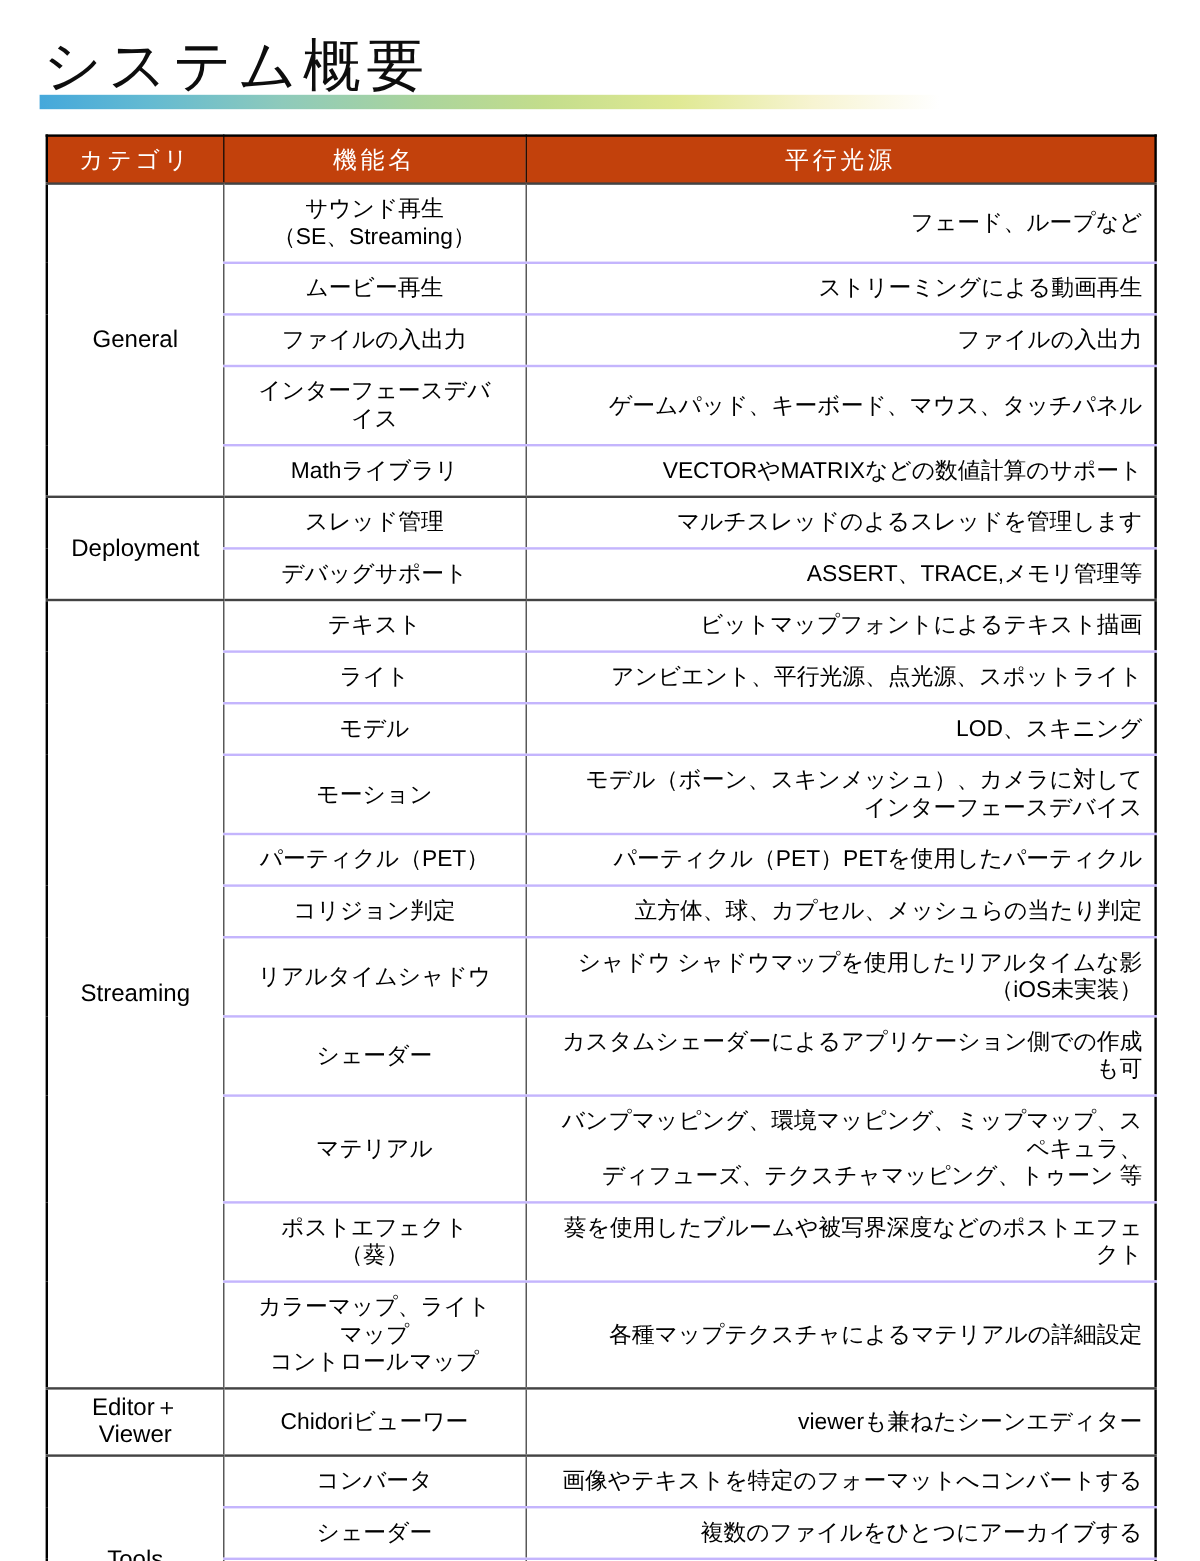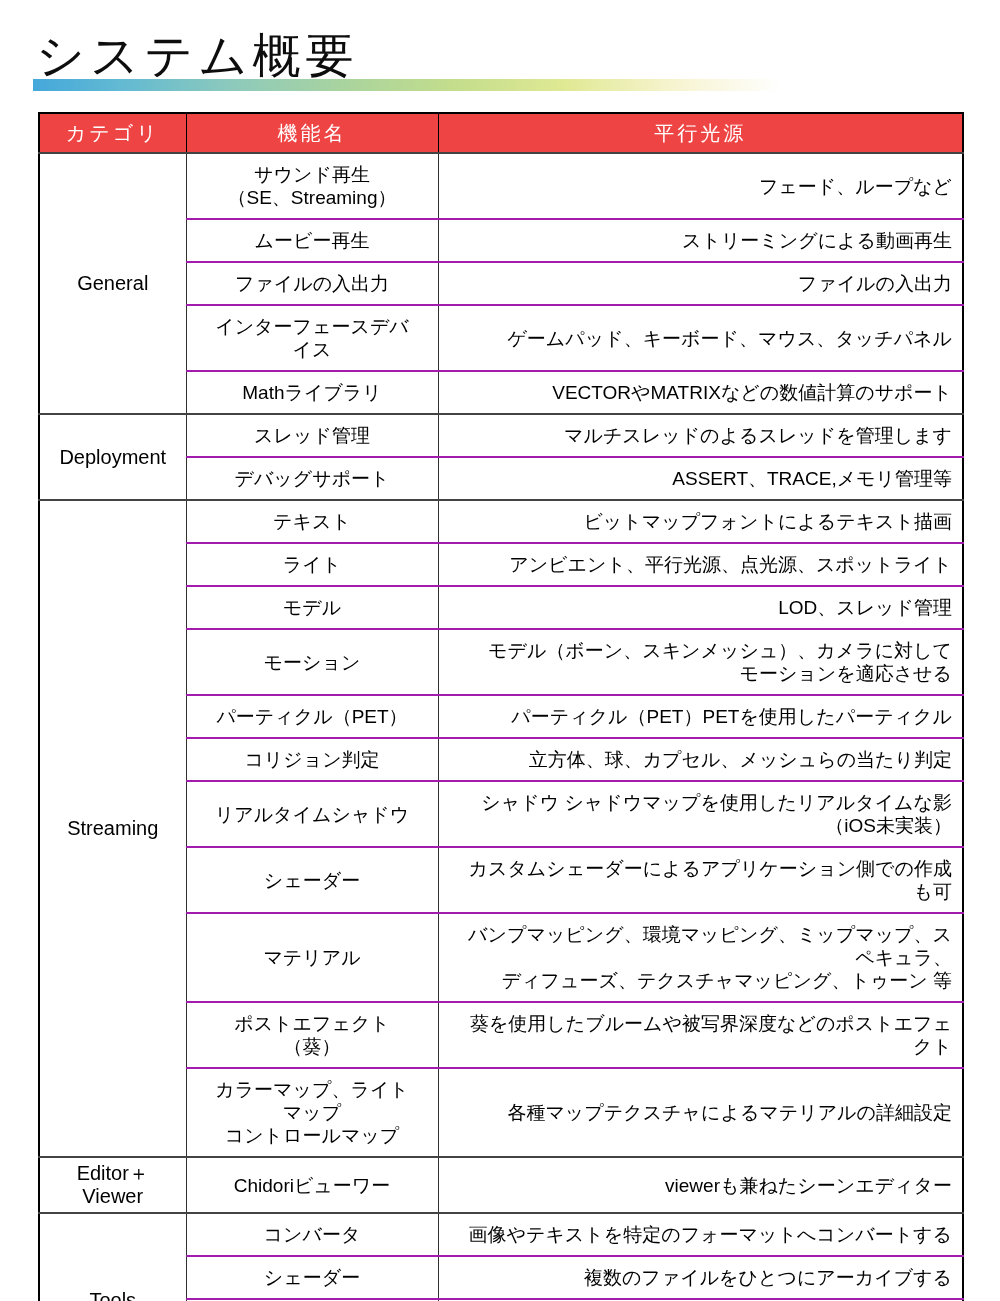--- a/index.html
+++ b/index.html
@@ -22,40 +22,40 @@
     background:linear-gradient(90deg,
       #45a8db 0%, #63bad2 12%, #8ecabb 27%, #aad49d 42%,
       #c3dd8c 56%, #e0e994 71%, #f7f4d2 86%, rgba(255,255,255,0) 100%);
   }
   table.spec {
     position:absolute; left:38px; top:112px;
     width:924px; border-collapse:collapse; table-layout:fixed;
     border:2px solid #000;
   }
   th {
-    background:#ef4444; color:#ffffff;
+    background:#c2410c; color:#ffffff;
     font-size:20px; font-weight:normal; letter-spacing:3px;
     height:40px; border:1px solid #000; text-align:center;
   }
   td {
     border-left:1px solid #303030; border-right:1px solid #303030;
     font-size:19px; line-height:23px; vertical-align:middle;
     height:42px;
   }
   td.cat {
     text-align:center; font-size:20px; white-space:pre-line;
     padding:4px 2px;
   }
   td.fname {
     text-align:center; white-space:pre-line; padding:9px 22px;
   }
   td.fdesc {
     text-align:right; white-space:pre-line; padding:9px 10px 9px 16px;
   }
-  tr.inner td.fname, tr.inner td.fdesc { border-top:2px solid #a21caf; }
+  tr.inner td.fname, tr.inner td.fdesc { border-top:2px solid #c4b5fd; }
   tr.group-start td { border-top:2px solid #434343; }
 </style>
 </head>
 <body>
 
 <h1 class="page-title">システム概要</h1>
 <div class="accent-bar"></div>
 
 <table class="spec">
   <colgroup>
@@ -106,26 +106,26 @@
         <td class="cat" rowspan="11">Streaming</td>
         <td class="fname">テキスト</td>
         <td class="fdesc">ビットマップフォントによるテキスト描画</td>
       </tr>
       <tr class="inner">
         <td class="fname">ライト</td>
         <td class="fdesc">アンビエント、平行光源、点光源、スポットライト</td>
       </tr>
       <tr class="inner">
         <td class="fname">モデル</td>
-        <td class="fdesc">LOD、スレッド管理</td>
+        <td class="fdesc">LOD、スキニング</td>
       </tr>
       <tr class="inner">
         <td class="fname">モーション</td>
         <td class="fdesc">モデル（ボーン、スキンメッシュ）、カメラに対して
-モーションを適応させる</td>
+インターフェースデバイス</td>
       </tr>
       <tr class="inner">
         <td class="fname">パーティクル（PET）</td>
         <td class="fdesc">パーティクル（PET）PETを使用したパーティクル</td>
       </tr>
       <tr class="inner">
         <td class="fname">コリジョン判定</td>
         <td class="fdesc">立方体、球、カプセル、メッシュらの当たり判定</td>
       </tr>
       <tr class="inner">

